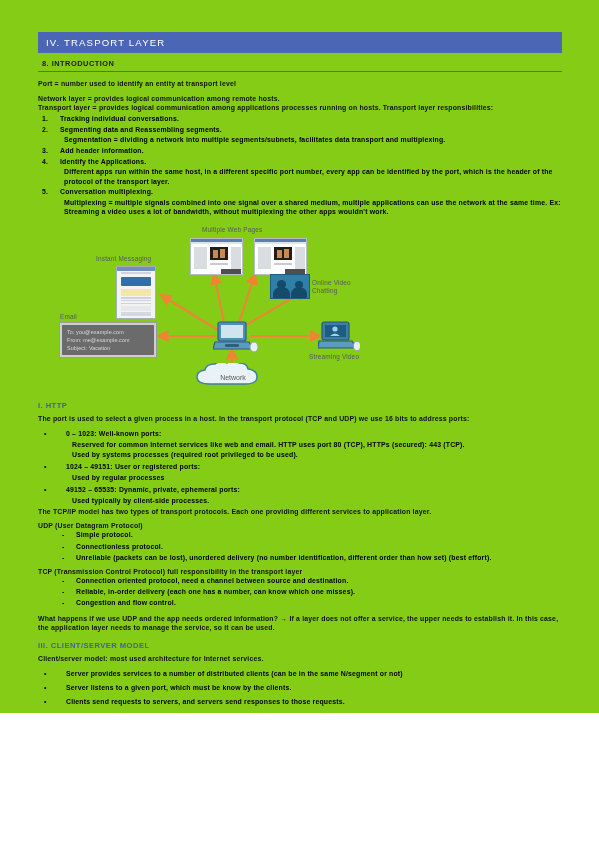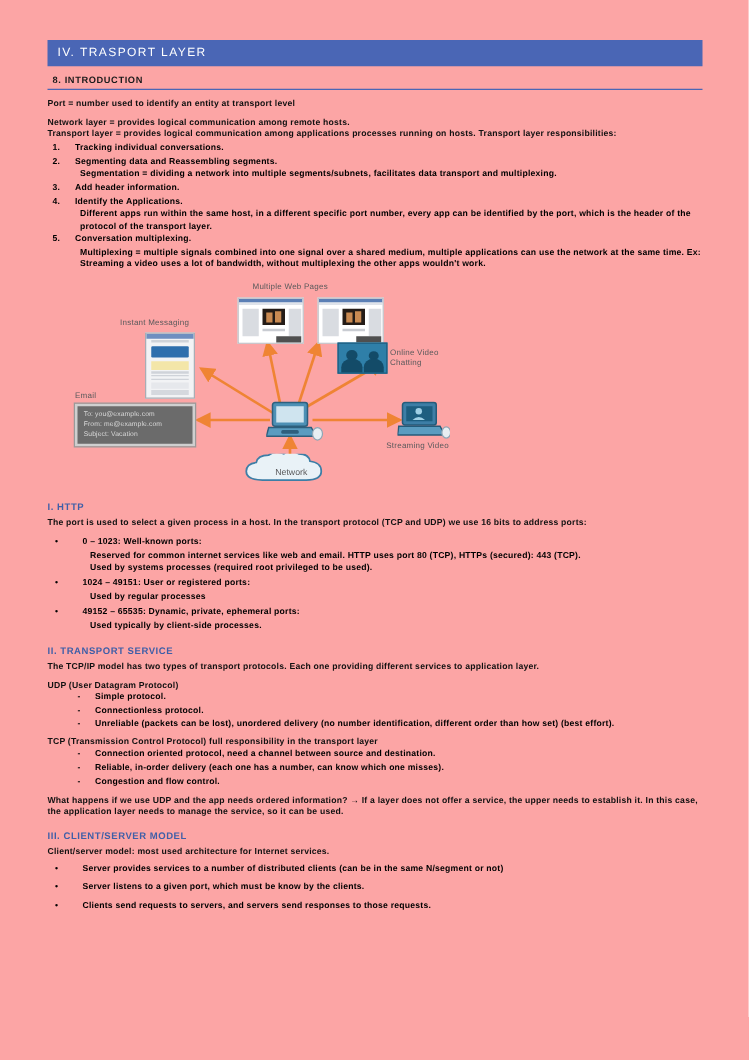--- a/index.html
+++ b/index.html
@@ -1,21 +1,21 @@
 <!DOCTYPE html>
 <html><head>
 <meta charset="utf-8">
 <style>
   html,body{margin:0;padding:0;background:#ffffff;}
   body{
     width:599px;height:848px;overflow:hidden;position:relative;
     font-family:"Liberation Sans","DejaVu Sans",sans-serif;
     color:#000000;
   }
-  .page{position:absolute;left:0;top:0;width:599px;height:848px;background:#fca5a5;}
+  .page{position:absolute;left:0;top:0;width:599px;height:713px;background:#84cc16;}
   .content{position:absolute;left:38px;top:32px;width:524px;}
 
   
   .title-bar{
     background:#4a66b5;color:#ffffff;
     font-size:9.6px;letter-spacing:1.15px;font-weight:400;
     padding:5px 7px 5px 8px;
     height:11px;line-height:11px;
     box-sizing:content-box;
   }
@@ -255,21 +255,20 @@
       </div>
       <div class="bul-sub" style="margin-bottom:3px;">Used by regular processes</div>
 
       <div class="bul-row">
         <span class="b">•</span>
         <span class="t">49152 – 65535: Dynamic, private, ephemeral ports:</span>
       </div>
       <div class="bul-sub">Used typically by client-side processes.</div>
     </div>
 
-    <div class="sec-head">II. TRANSPORT SERVICE</div>
     <div class="p">The TCP/IP model has two types of transport protocols. Each one providing different services to application layer.</div>
 
     <div class="p xtight" style="font-weight:bold;">UDP (User Datagram Protocol)</div>
     <div>
       <div class="dash-row">
         <span class="d">-</span>
         <span class="t">Simple protocol.</span>
       </div>
       <div class="dash-row">
         <span class="d">-</span>

